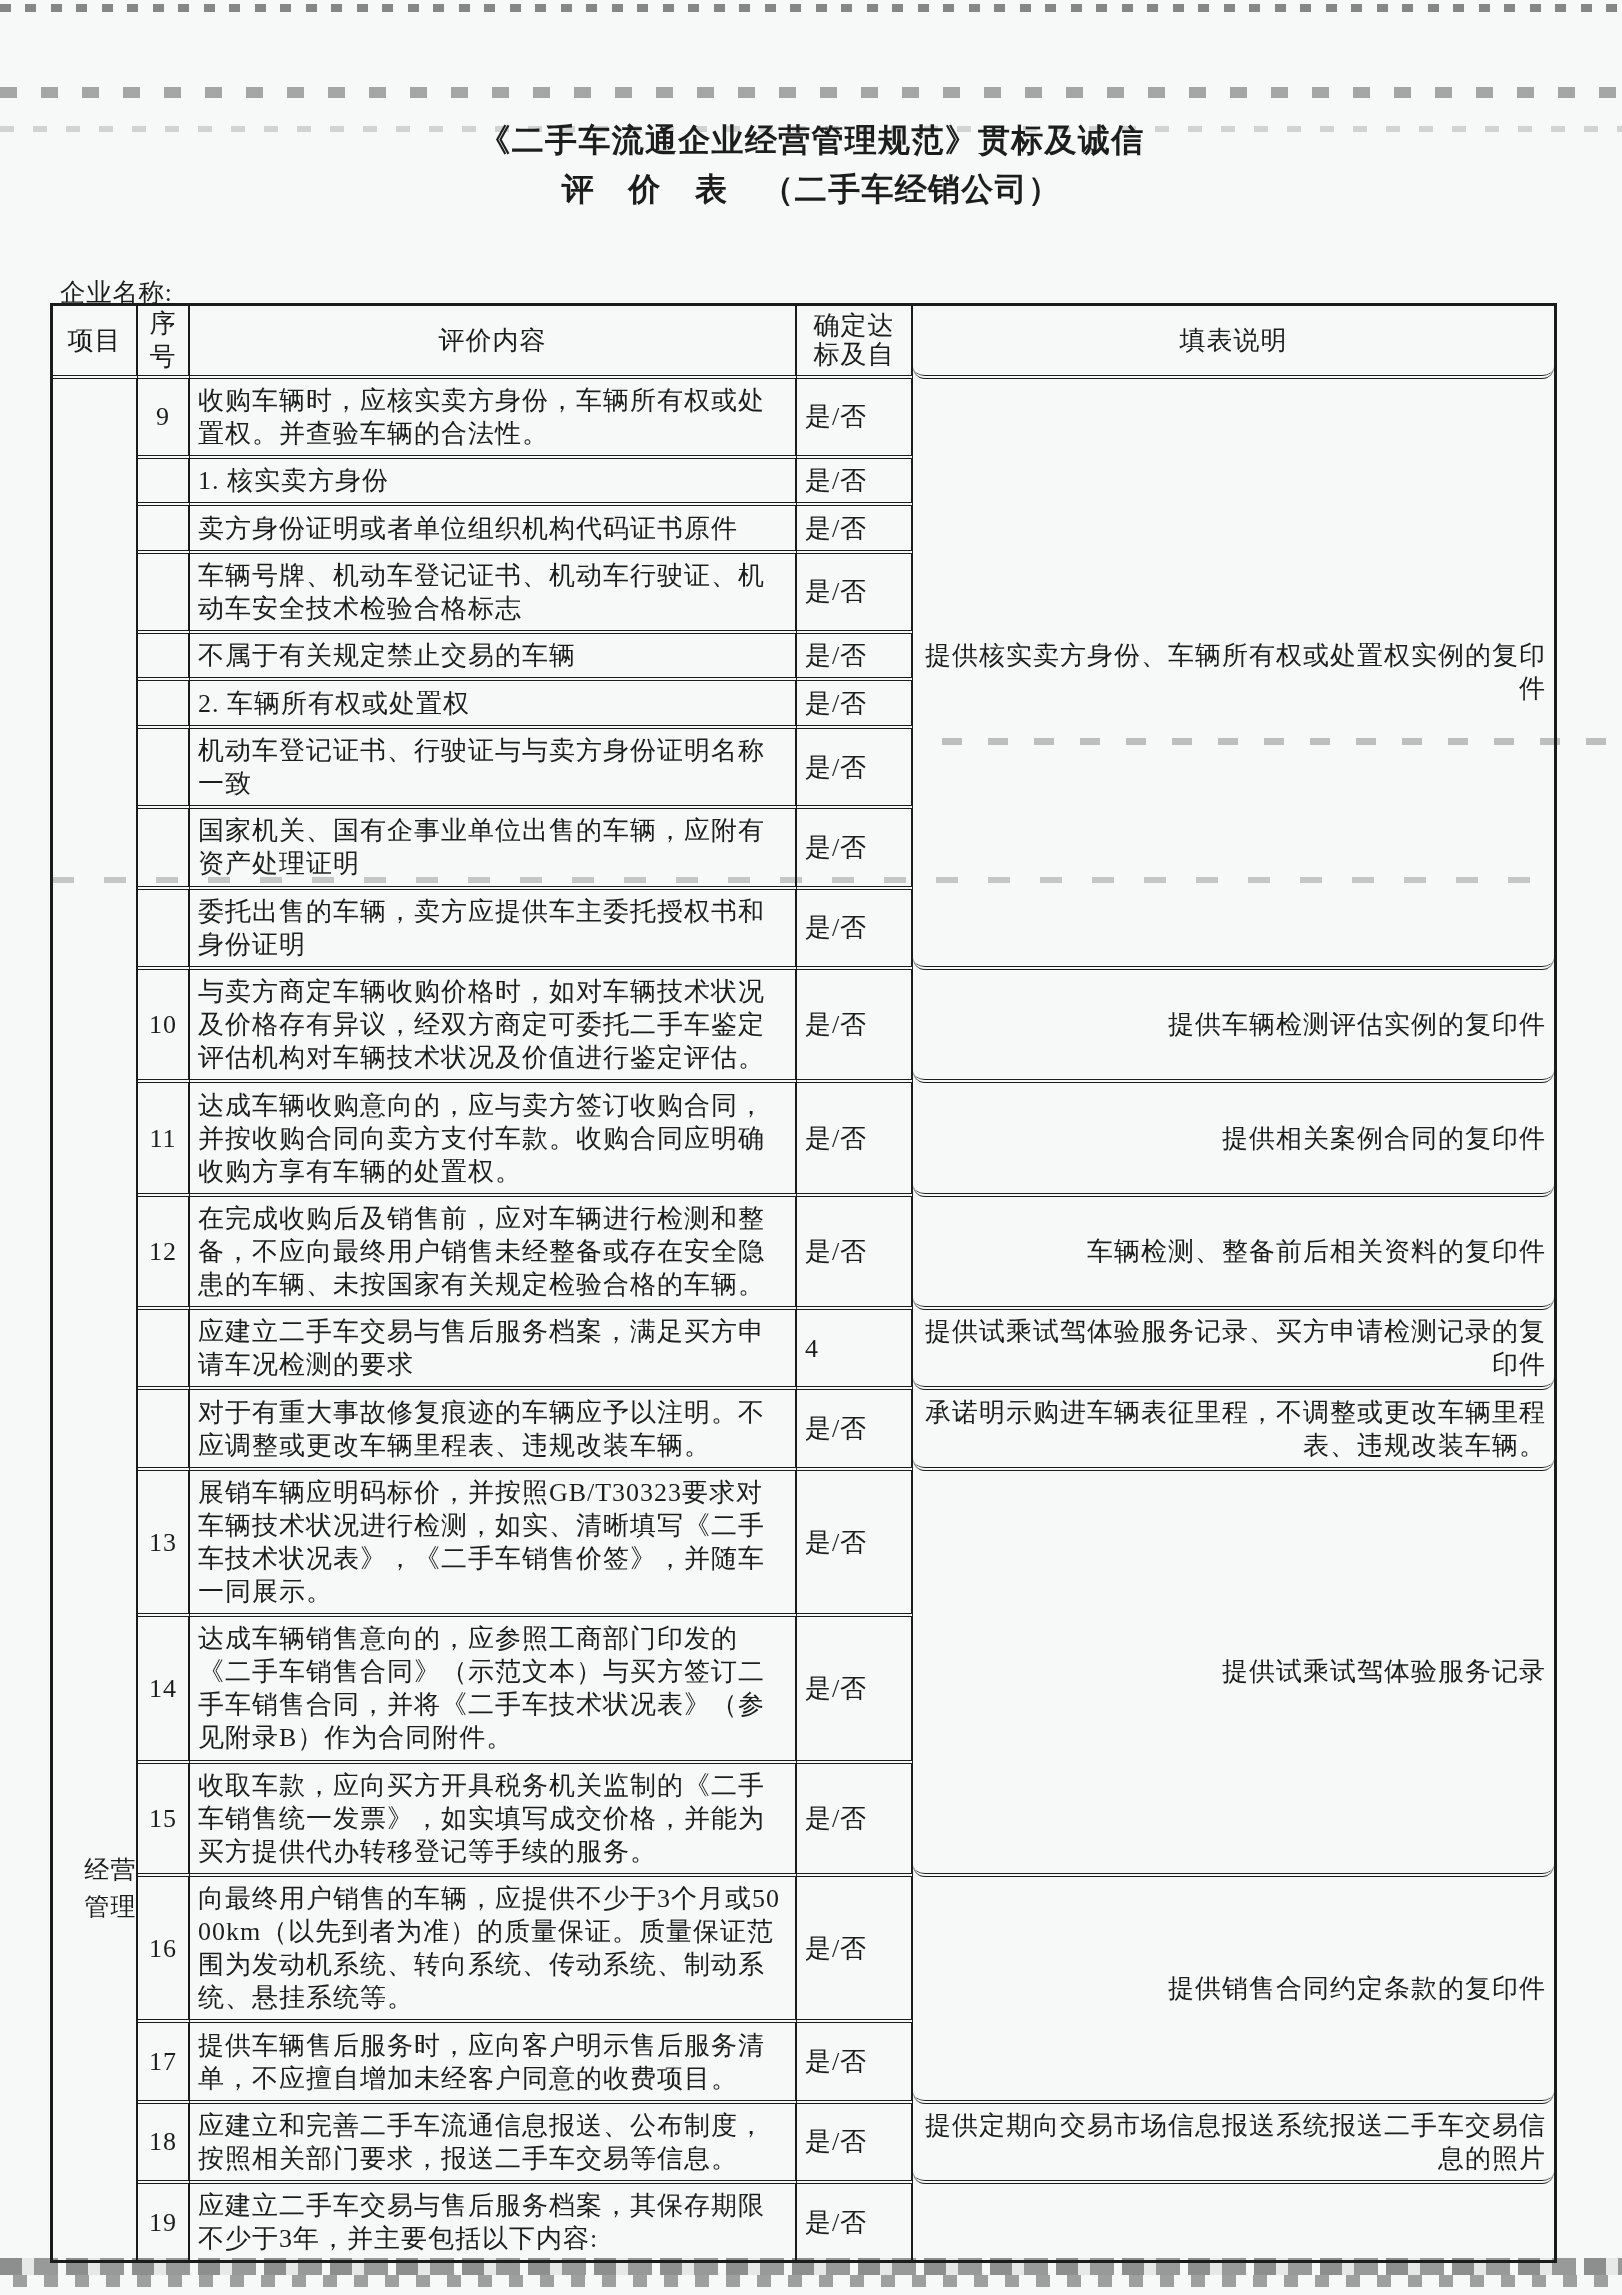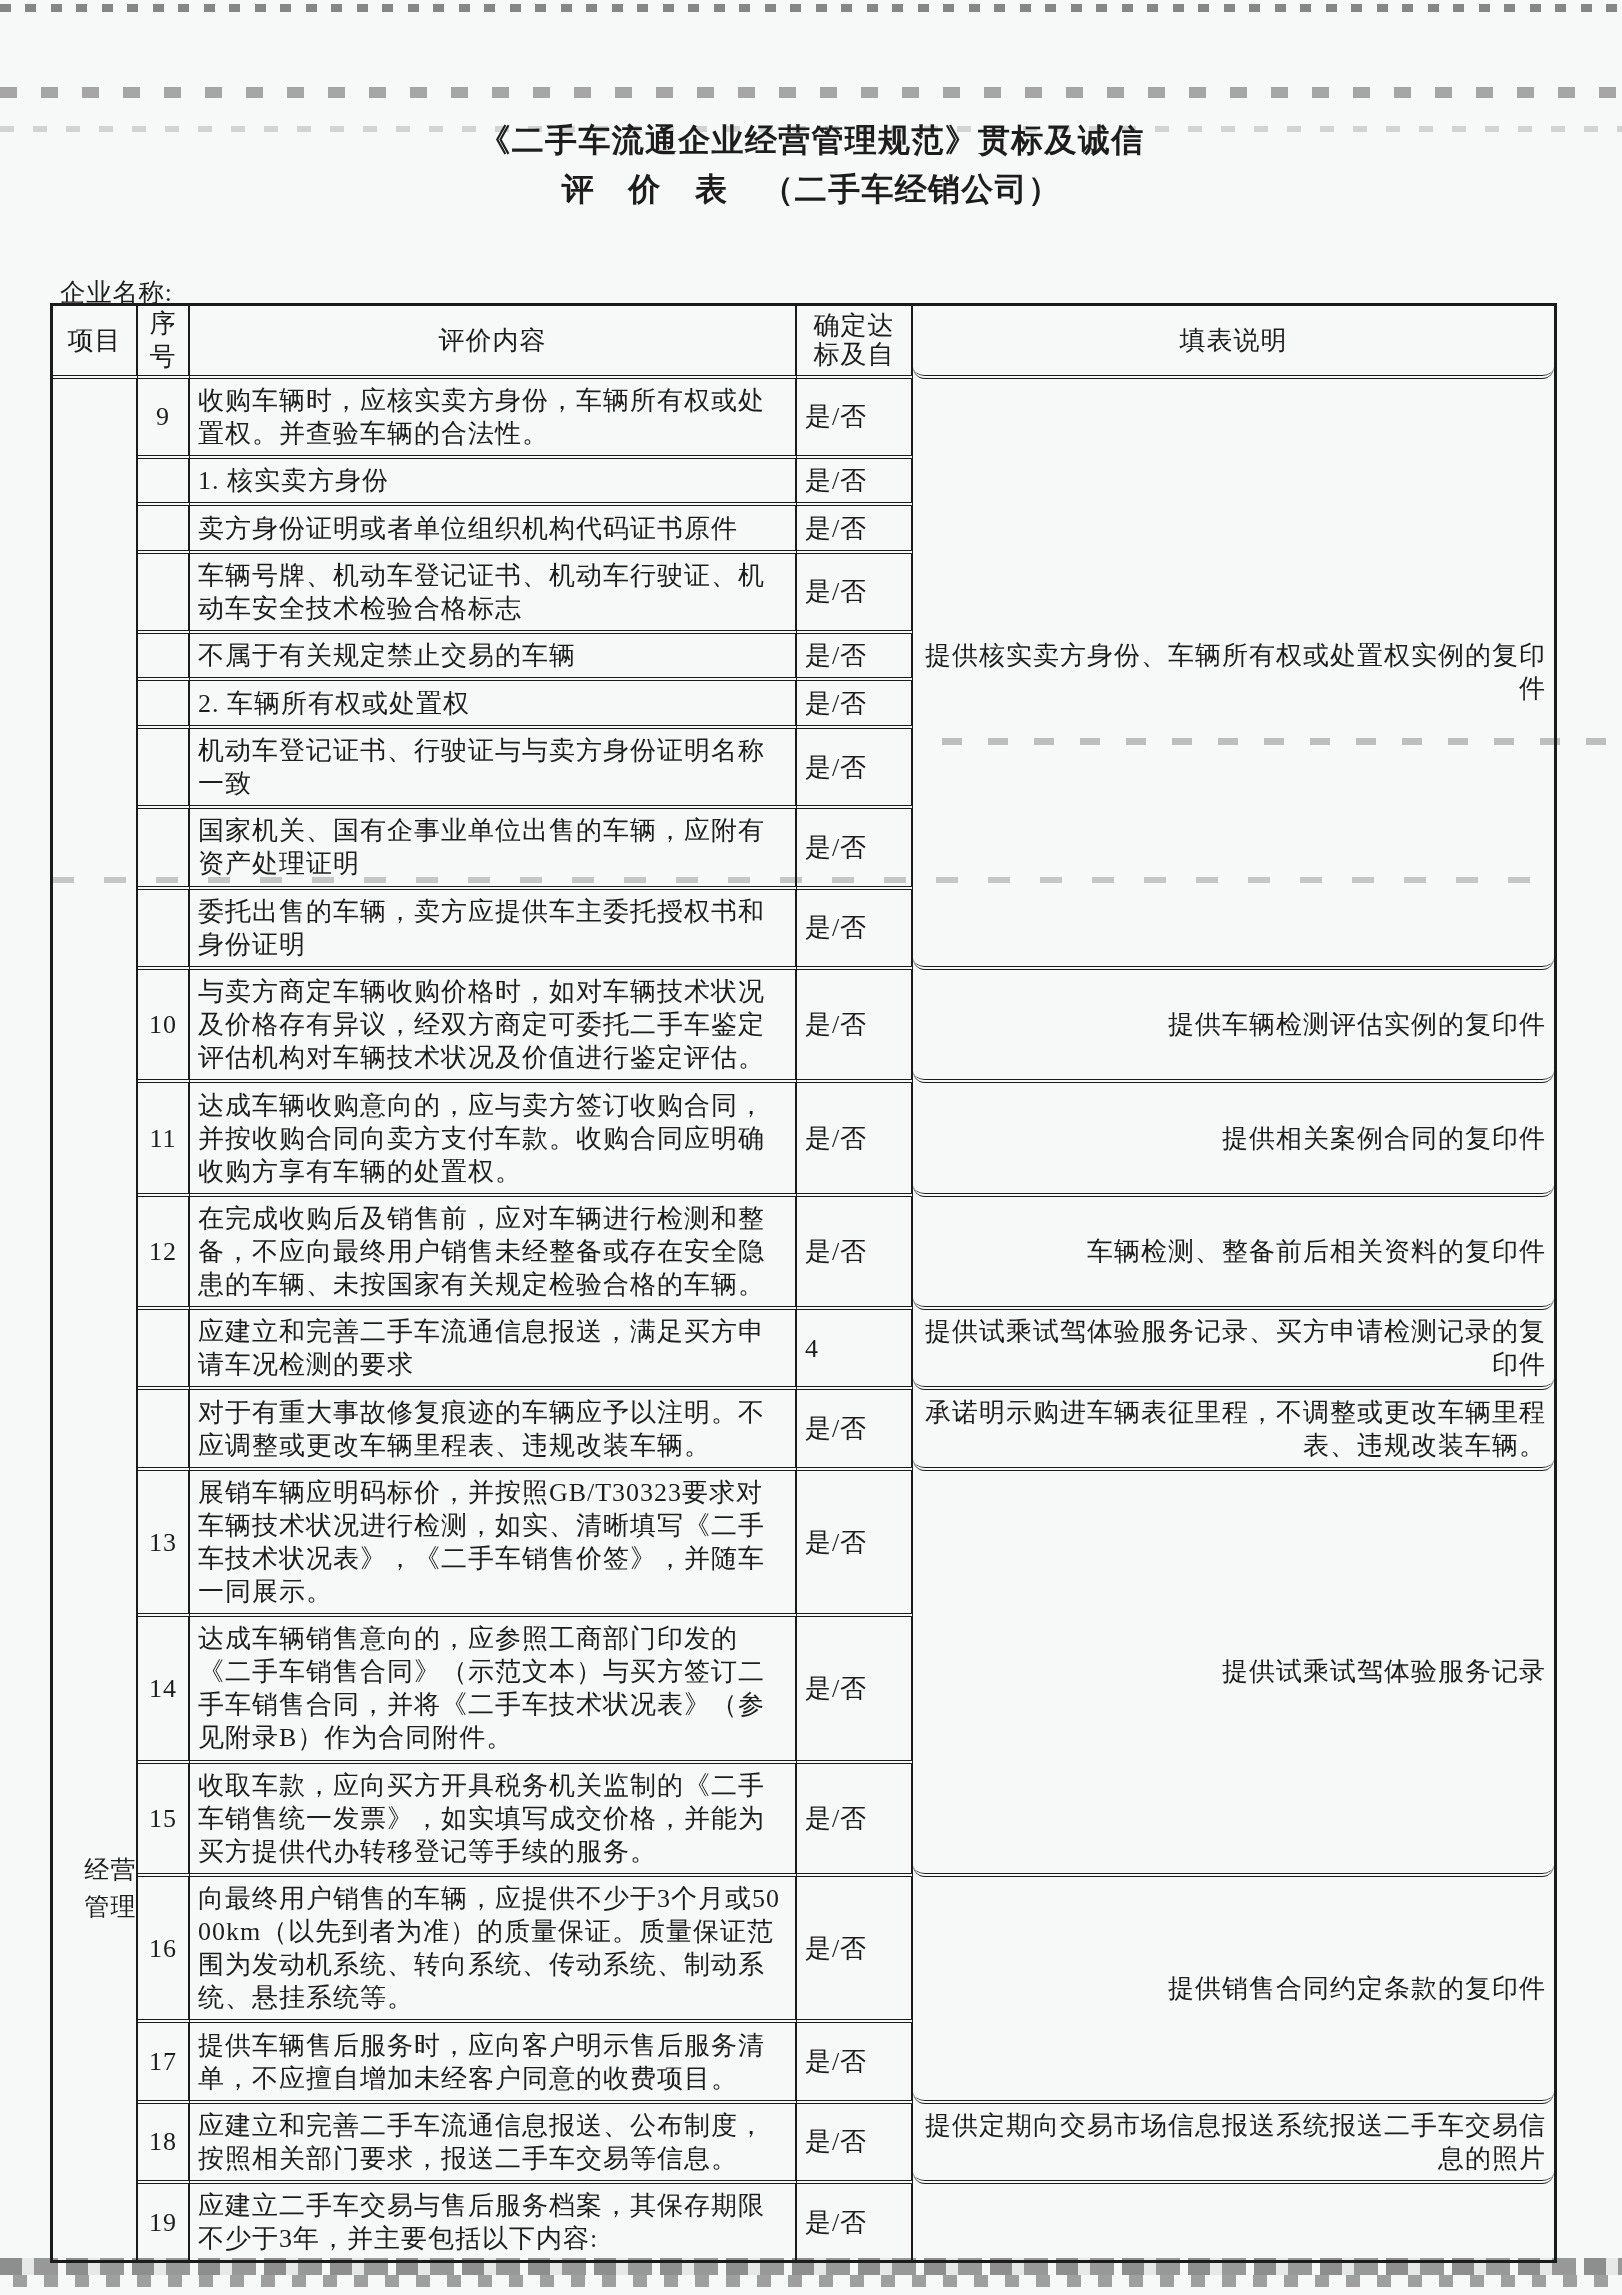--- a/index.html
+++ b/index.html
@@ -173,21 +173,21 @@
       <td class="c-note last-col">提供相关案例合同的复印件</td>
     </tr>
     <tr>
       <td class="c-seq">12</td>
       <td class="c-content">在完成收购后及销售前，应对车辆进行检测和整备，不应向最终用户销售未经整备或存在安全隐患的车辆、未按国家有关规定检验合格的车辆。</td>
       <td class="c-confirm">是/否</td>
       <td class="c-note last-col">车辆检测、整备前后相关资料的复印件</td>
     </tr>
     <tr>
       <td class="c-seq"></td>
-      <td class="c-content">应建立和完善二手车流通信息报送，满足买方申请车况检测的要求</td>
+      <td class="c-content">应建立二手车交易与售后服务档案，满足买方申请车况检测的要求</td>
       <td class="c-confirm">4</td>
       <td class="c-note last-col">提供试乘试驾体验服务记录、买方申请检测记录的复印件</td>
     </tr>
     <tr>
       <td class="c-seq"></td>
       <td class="c-content">对于有重大事故修复痕迹的车辆应予以注明。不应调整或更改车辆里程表、违规改装车辆。</td>
       <td class="c-confirm">是/否</td>
       <td class="c-note last-col">承诺明示购进车辆表征里程，不调整或更改车辆里程表、违规改装车辆。</td>
     </tr>
     <tr>

